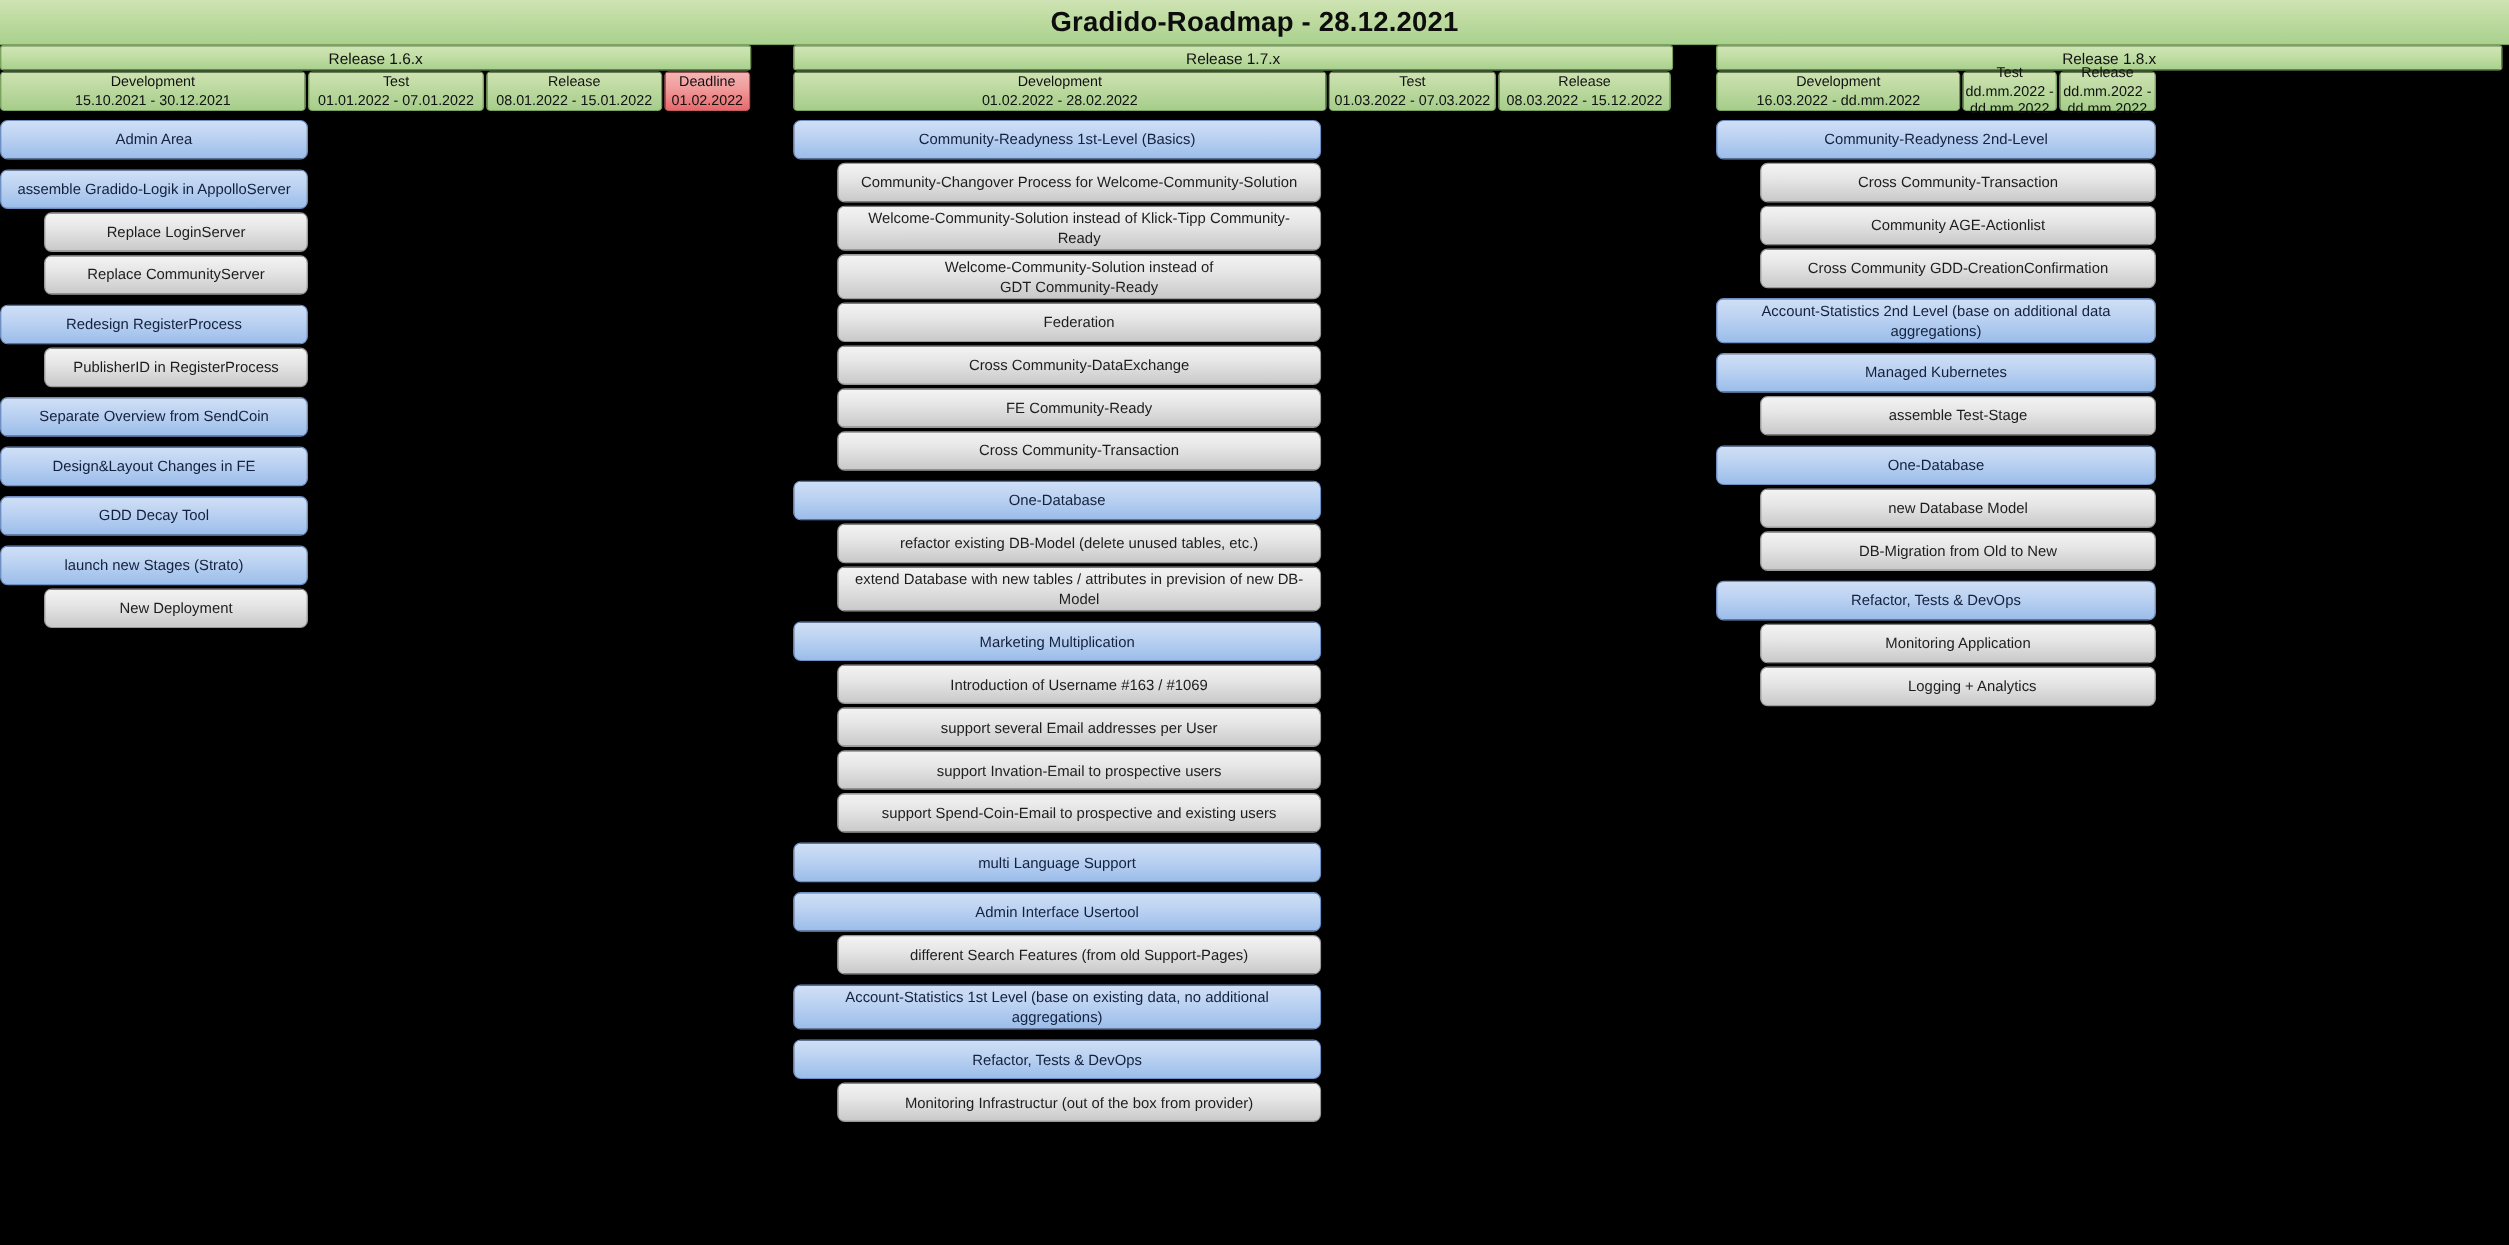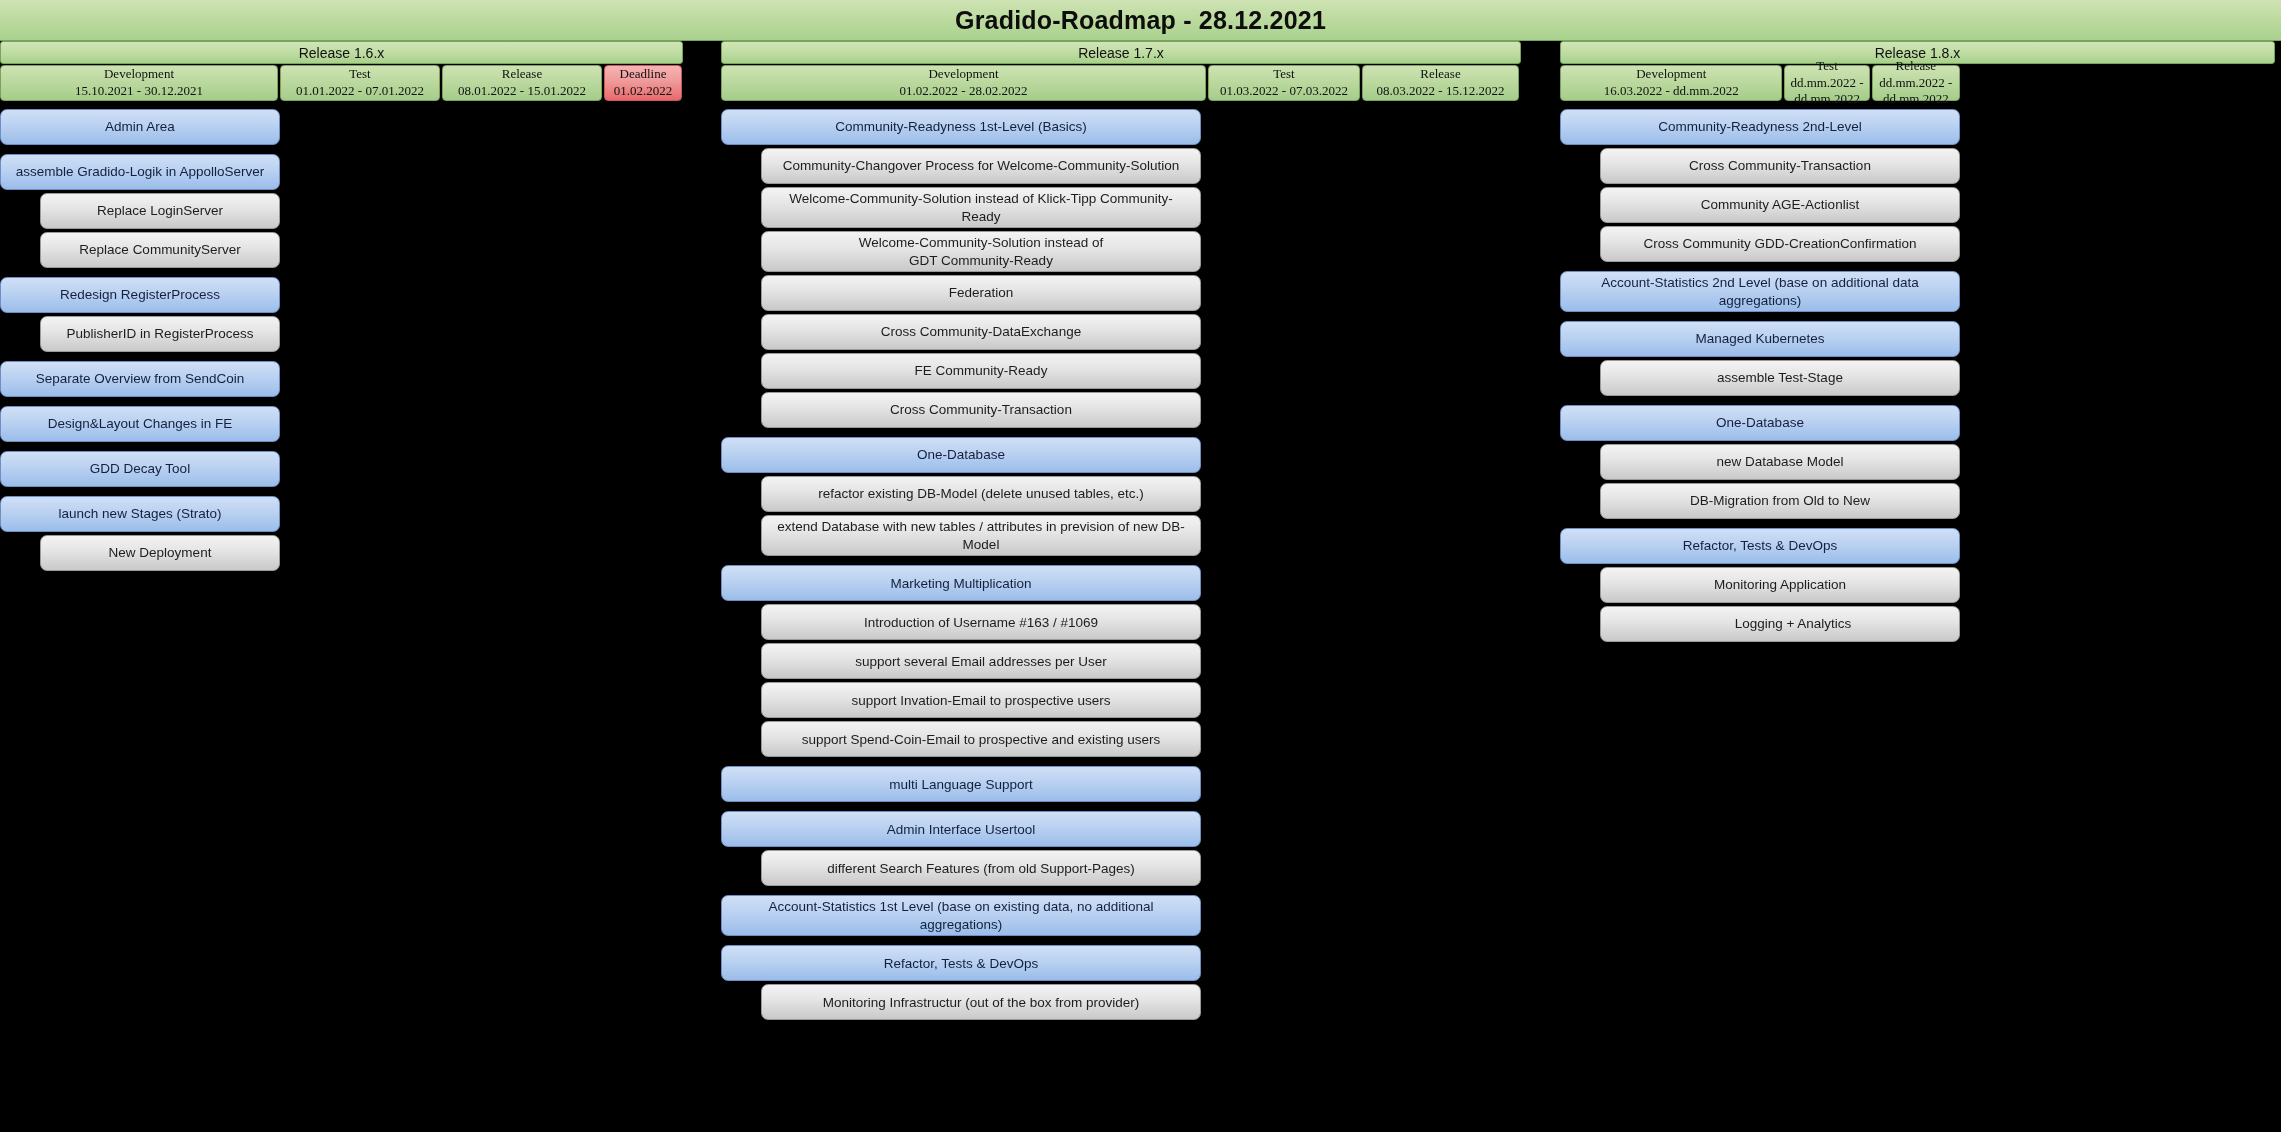--- a/index.html
+++ b/index.html
@@ -37,21 +37,21 @@
   .rel-head{
     height:23px;
     background:linear-gradient(to bottom,#cfe5b6 0%,#c0dda3 50%,#a8d08d 100%);
     border:1px solid #7ba35f;border-radius:3px;
     display:flex;align-items:center;justify-content:center;
     font-size:14px;color:#111;
     box-sizing:border-box;
     text-align:right;
   }
   .rel-phases{
-    display:flex;margin-top:1px;height:36px;font-family:Liberation Serif, serif;
+    display:flex;margin-top:1px;height:36px;
   }
   .phase{
     background:linear-gradient(to bottom,#cde3b2 0%,#bcd9a0 45%,#a5cd8a 100%);
     border:1px solid #7ba35f;border-radius:4px;
     display:flex;flex-direction:column;align-items:center;justify-content:center;
     font-size:13px;line-height:1.28;color:#111;
     box-sizing:border-box;margin-right:2px;
     text-align:center;
   }
   .phase:last-child{margin-right:0;}

